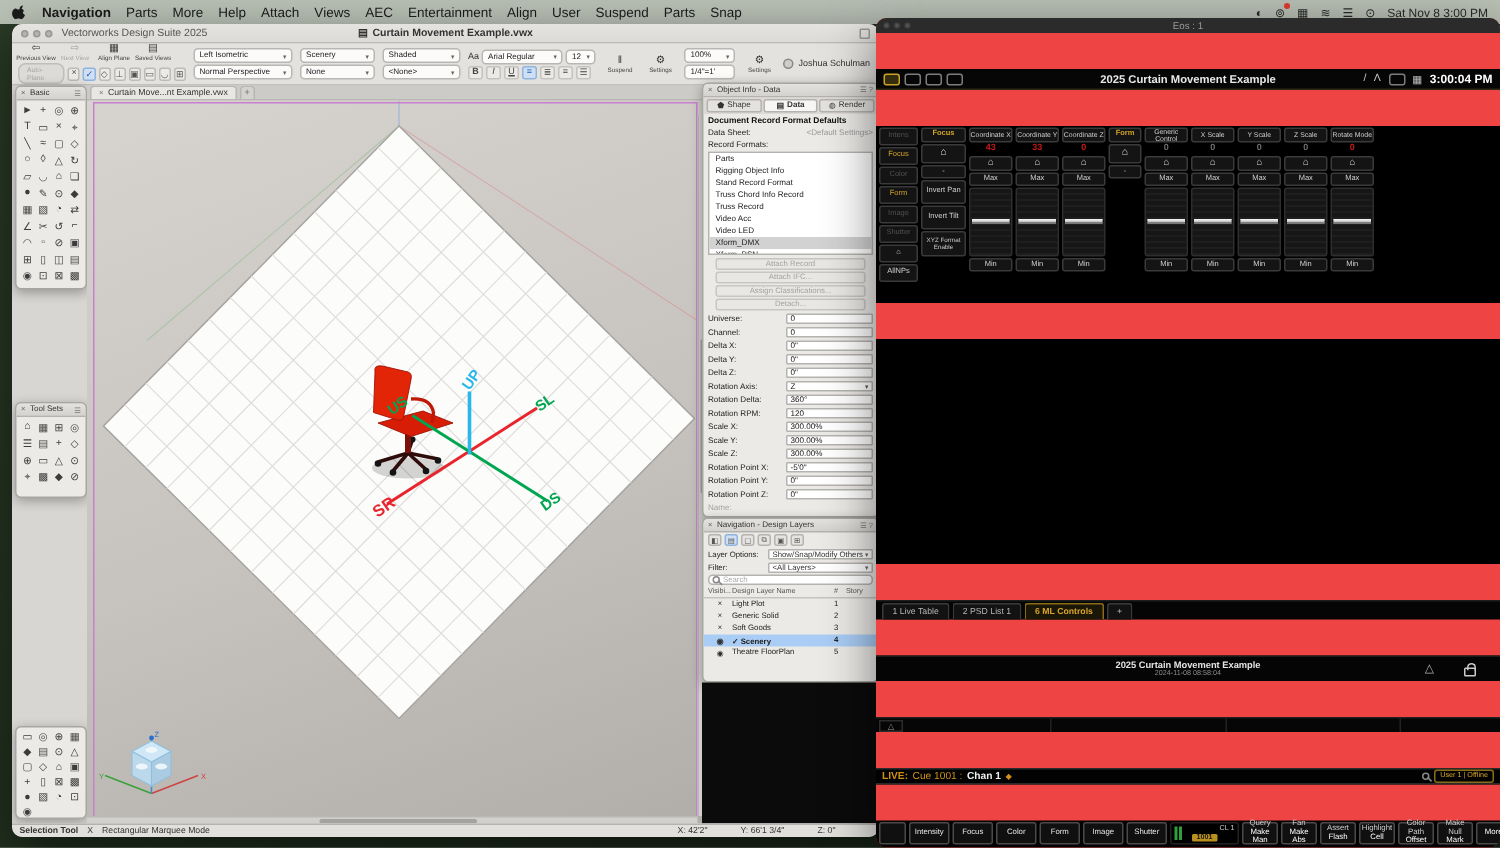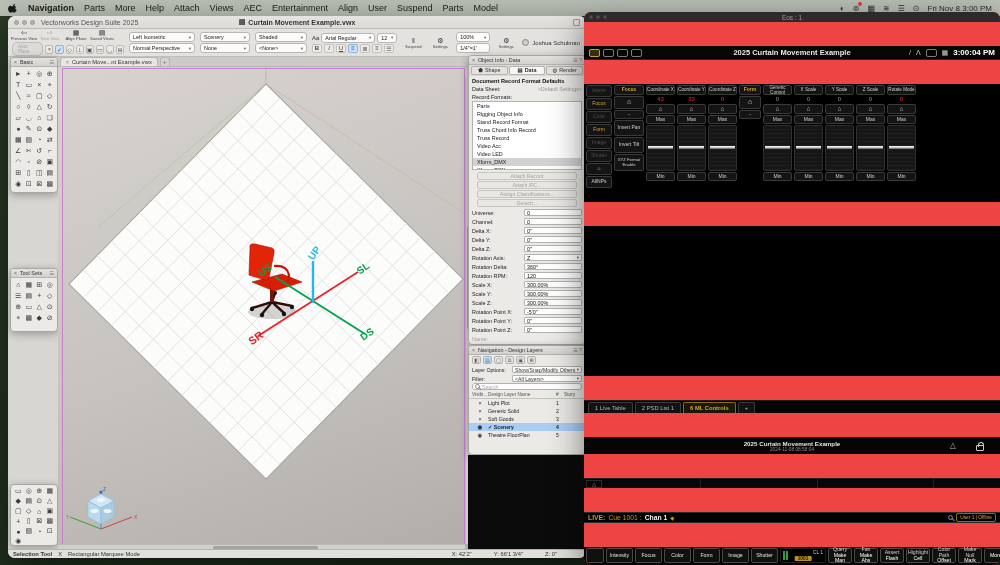--- a/index.html
+++ b/index.html
@@ -234,30 +234,30 @@
       <span class="mitem">More</span>
       <span class="mitem">Help</span>
       <span class="mitem">Attach</span>
       <span class="mitem">Views</span>
       <span class="mitem">AEC</span>
       <span class="mitem">Entertainment</span>
       <span class="mitem">Align</span>
       <span class="mitem">User</span>
       <span class="mitem">Suspend</span>
       <span class="mitem">Parts</span>
-      <span class="mitem">Model</span>
+      <span class="mitem">Snap</span>
     </span>
   <span id="mb-right">
     <span class="sic">◐</span>
     <span class="sic">⊚<span class="bdg"></span></span>
     <span class="sic">▦</span>
     <span class="sic">≋</span>
     <span class="sic">☰</span>
     <span class="sic">⊙</span>
-    <span>Fri Nov 8  3:00 PM</span>
+    <span>Sat Nov 8  3:00 PM</span>
   </span>
 </div>
 
 <div id="vw" class="win">
   <div id="vw-titlebar">
     <span class="dots">
         <span class="dot"></span>
         <span class="dot"></span>
         <span class="dot"></span>
       </span>

